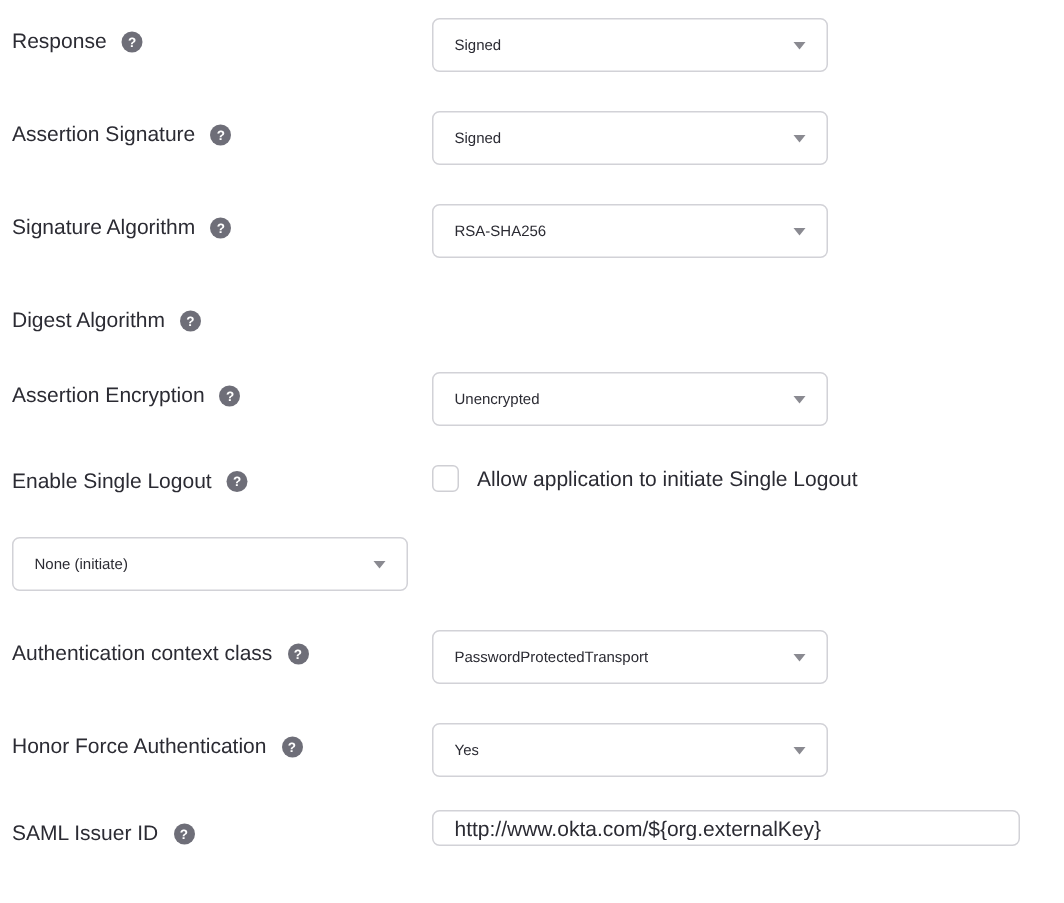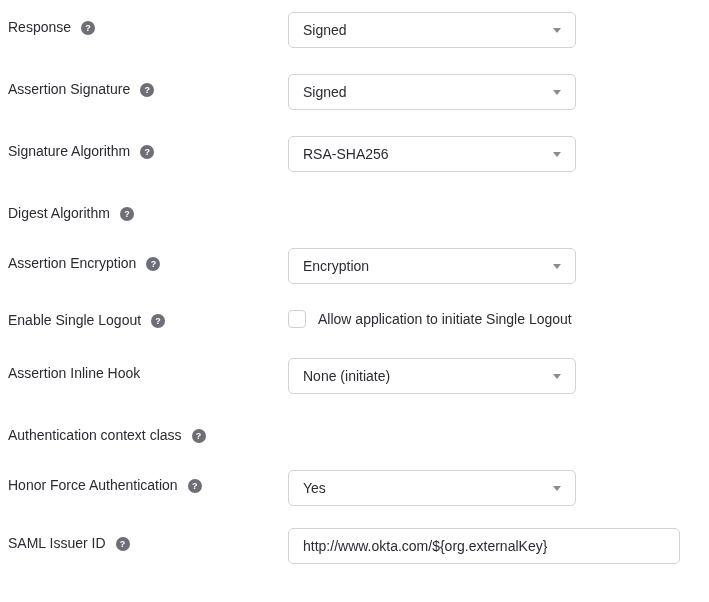--- a/index.html
+++ b/index.html
@@ -44,30 +44,30 @@
     color: #ffffff;
     font-size: 9px;
     font-weight: bold;
     line-height: 14px;
     text-align: center;
     flex: none;
     cursor: pointer;
   }
   .select {
     position: relative;
-    width: 288px;
+    width: 264px;
     height: 36px;
     box-sizing: border-box;
     border: 1px solid #d2d2d7;
     border-radius: 5px;
     background: #ffffff;
     display: flex;
     align-items: center;
     padding: 0 32px 0 14px;
-    font-size: 14px;
+    font-size: 10px;
     cursor: pointer;
   }
   .sel-val {
     white-space: nowrap;
     overflow: hidden;
   }
   .arrow {
     position: absolute;
     right: 14px;
     top: 50%;
@@ -99,21 +99,21 @@
     cursor: pointer;
   }
   .checkbox-label {
     font-size: 14px;
     line-height: 18px;
     cursor: pointer;
   }
   .row-tight { margin-bottom: 22px; }
   .text-input {
     width: 392px;
-    height: 36px;
+    height: 24px;
     box-sizing: border-box;
     border: 1px solid #d2d2d7;
     border-radius: 5px;
     background: #ffffff;
     padding: 0 14px;
     font-size: 14px;
     font-family: "Liberation Sans", sans-serif;
     color: #2b2b33;
     outline: none;
   }
@@ -163,51 +163,52 @@
       <span class="help">?</span>
     </div>
   </div>
 
   <div class="row">
     <div class="row-label">
       <span class="lbl">Assertion Encryption</span>
       <span class="help">?</span>
     </div>
     <div class="select">
-      <span class="sel-val">Encryption</span>
+      <span class="sel-val">Unencrypted</span>
       <span class="arrow"></span>
     </div>
   </div>
 
   <div class="row row-checkbox">
     <div class="row-label">
       <span class="lbl">Enable Single Logout</span>
       <span class="help">?</span>
     </div>
     <div class="checkbox-wrap">
       <span class="checkbox"></span>
       <span class="checkbox-label">Allow application to initiate Single Logout</span>
     </div>
   </div>
 
   <div class="row">
-    <div class="row-label">
-      <span class="lbl">Assertion Inline Hook</span>
-    </div>
     <div class="select">
       <span class="sel-val">None (initiate)</span>
       <span class="arrow"></span>
     </div>
   </div>
 
   <div class="row">
     <div class="row-label">
       <span class="lbl">Authentication context class</span>
       <span class="help">?</span>
     </div>
+    <div class="select">
+      <span class="sel-val">PasswordProtectedTransport</span>
+      <span class="arrow"></span>
+    </div>
   </div>
 
   <div class="row row-tight">
     <div class="row-label">
       <span class="lbl">Honor Force Authentication</span>
       <span class="help">?</span>
     </div>
     <div class="select">
       <span class="sel-val">Yes</span>
       <span class="arrow"></span>

